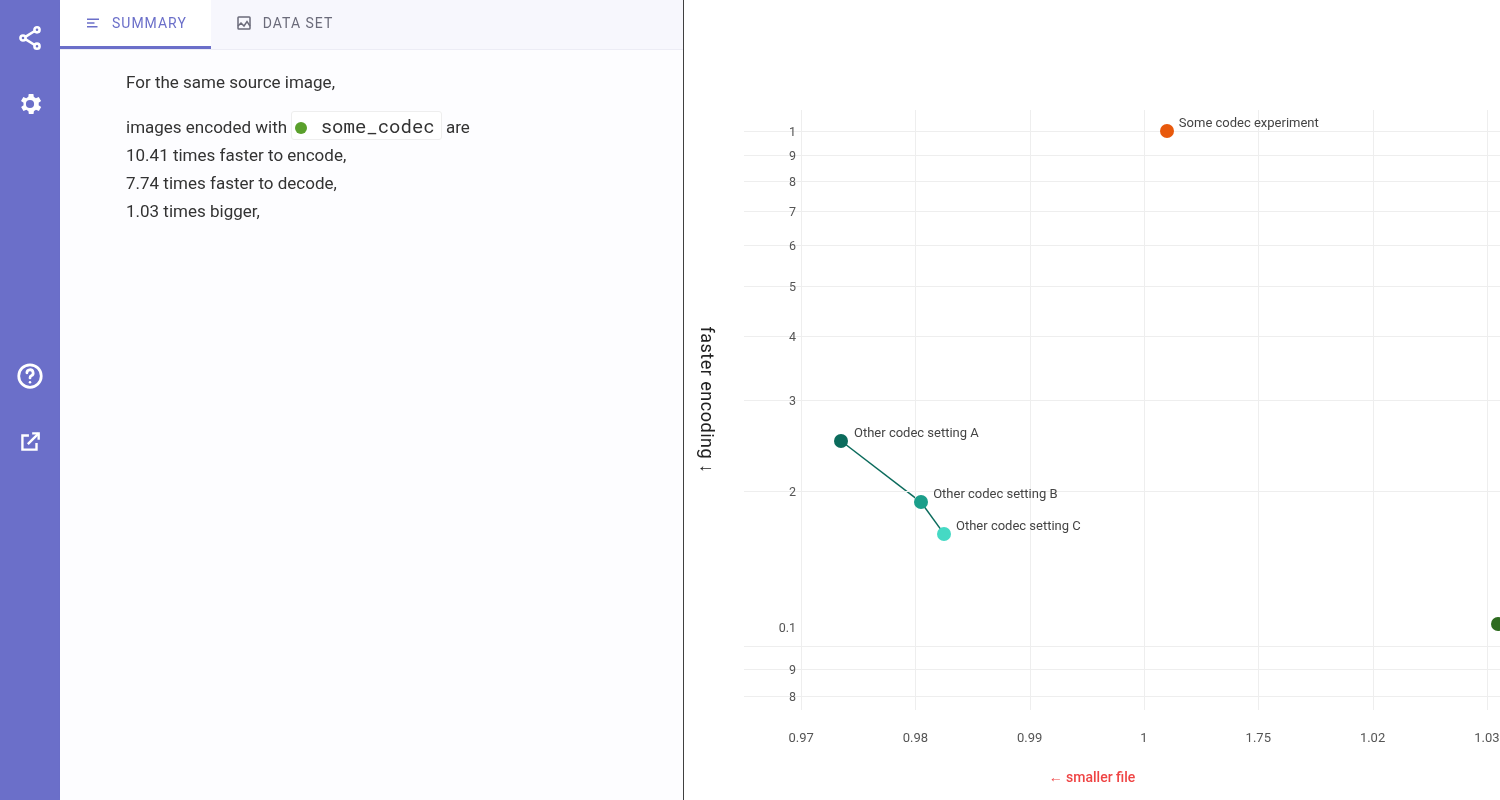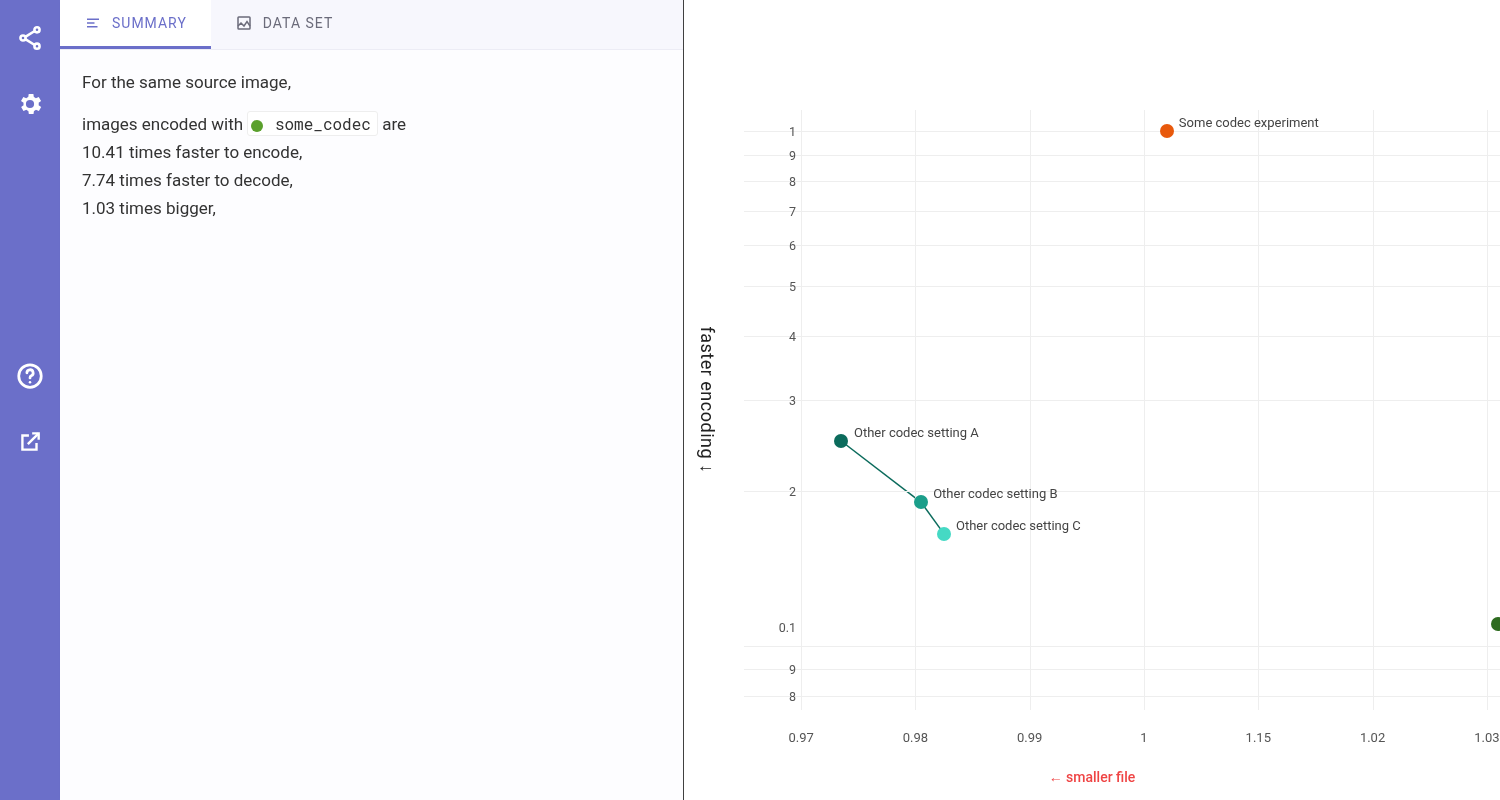--- a/index.html
+++ b/index.html
@@ -5,24 +5,24 @@
     * { box-sizing: border-box; margin: 0; padding: 0; }
     body { font-family: -apple-system, BlinkMacSystemFont, "Segoe UI", Roboto, sans-serif; width: 1500px; height: 800px; overflow: hidden; display: flex; color: #333; }
     .sidebar { width: 60px; background: #6b6fc9; display: flex; flex-direction: column; align-items: center; padding-top: 20px; gap: 30px; }
     .sidebar .icon-btn { color: #fff; cursor: pointer; width: 36px; height: 36px; display: flex; align-items: center; justify-content: center; }
     .sidebar .spacer { flex: 1; }
     .panel { width: 624px; background: #fdfdff; border-right: 1px solid #404040; display: flex; flex-direction: column; box-shadow: 2px 0 4px rgba(0,0,0,0.04); }
     .tabs { display: flex; border-bottom: 1px solid #ececf5; background: #f7f7fd; }
     .tab { flex: 0 0 auto; padding: 14px 24px; display: flex; align-items: center; gap: 10px; font-size: 14px; letter-spacing: 1px; color: #6b6b7a; cursor: pointer; border-bottom: 3px solid transparent; }
     .tab.active { color: #6b6fc9; border-bottom-color: #6b6fc9; background: #fff; }
     .tab .ticon { width: 18px; height: 18px; }
-    .content { padding: 18px 22px; font-size: 17px; line-height: 1.65; color: #333; }
+    .content { padding: 18px 22px; font-size: 17px; line-height: 1.65; color: #333; margin-left: 44px; }
     .content p { margin-bottom: 14px; }
     .dot { display: inline-block; width: 12px; height: 12px; border-radius: 50%; vertical-align: middle; margin-right: 2px; }
-    .codec-chip { font-family: "Roboto Mono", "Courier New", monospace; background: #fff; border: 1px solid #eee; border-radius: 3px; padding: 1px 6px 1px 3px; font-size: 16px; vertical-align: baseline; }
+    .codec-chip { font-family: "Roboto Mono", "Courier New", monospace; background: #fff; border: 1px solid #eee; border-radius: 3px; padding: 1px 6px 1px 3px; font-size: 19px; vertical-align: baseline; }
     .chart-area { flex: 1; position: relative; background: #fff; }
     .plot { position: absolute; left: 60px; top: 110px; width: 800px; height: 600px; }
     .gridline { position: absolute; background: #eee; }
     .ytick { position: absolute; font-size: 12.5px; color: #555; right: 748px; transform: translateY(-50%); text-align: right; width: 40px; }
     .xtick { position: absolute; font-size: 13px; color: #555; top: 620px; transform: translateX(-50%); }
     .pt { position: absolute; width: 14px; height: 14px; border-radius: 50%; transform: translate(-50%, -50%); }
     .pt-label { position: absolute; font-size: 13px; color: #444; transform: translateY(-12px); white-space: nowrap; }
     .ylabel { position: absolute; left: 12px; top: 50%; transform: translateY(-50%); writing-mode: vertical-rl; font-size: 18px; color: #222; letter-spacing: 0.5px; }
     .xlabel { position: absolute; bottom: 15px; left: 50%; transform: translateX(-50%); font-size: 14px; color: #ef4444; font-weight: 500; }
     svg.seg { position: absolute; left: 0; top: 0; width: 100%; height: 100%; pointer-events: none; }
@@ -106,21 +106,21 @@
       </svg>
   <div class="gridline" style="left: 57.1429px; top: 0px; width: 1px; height: 600px;"></div>
       <div class="xtick" style="left: 57.1429px;">0.97</div>
       <div class="gridline" style="left: 171.429px; top: 0px; width: 1px; height: 600px;"></div>
       <div class="xtick" style="left: 171.429px;">0.98</div>
       <div class="gridline" style="left: 285.714px; top: 0px; width: 1px; height: 600px;"></div>
       <div class="xtick" style="left: 285.714px;">0.99</div>
       <div class="gridline" style="left: 400px; top: 0px; width: 1px; height: 600px;"></div>
       <div class="xtick" style="left: 400px;">1</div>
       <div class="gridline" style="left: 514.286px; top: 0px; width: 1px; height: 600px;"></div>
-      <div class="xtick" style="left: 514.286px;">1.15</div>
+      <div class="xtick" style="left: 514.286px;">1.75</div>
       <div class="gridline" style="left: 628.571px; top: 0px; width: 1px; height: 600px;"></div>
       <div class="xtick" style="left: 628.571px;">1.02</div>
       <div class="gridline" style="left: 742.857px; top: 0px; width: 1px; height: 600px;"></div>
       <div class="xtick" style="left: 742.857px;">1.03</div>
       <div class="gridline" style="top: 535.727px; left: 0px; height: 1px; width: 800px;"></div>
       <div class="ytick" style="top: 517px;">0.1</div>
       <div class="gridline" style="top: 21.2938px; left: 0px; height: 1px; width: 800px;"></div>
       <div class="ytick" style="top: 21.2938px;">1</div>
       <div class="gridline" style="top: 44.833px; left: 0px; height: 1px; width: 800px;"></div>
       <div class="ytick" style="top: 44.833px;">9</div>

